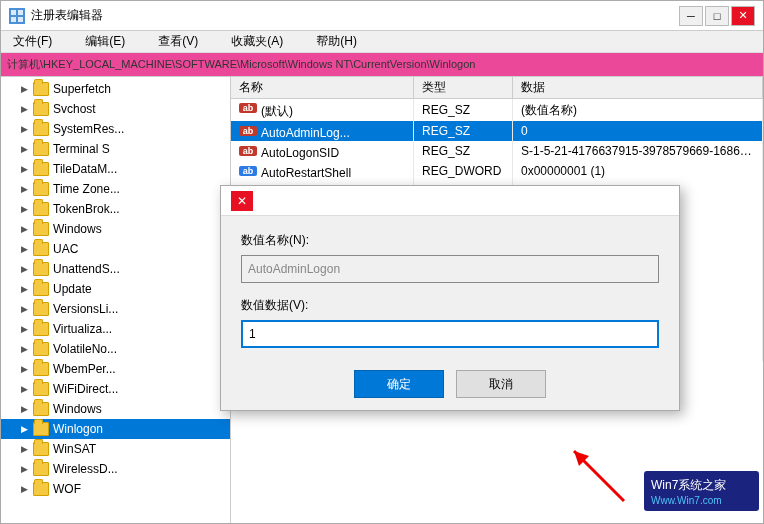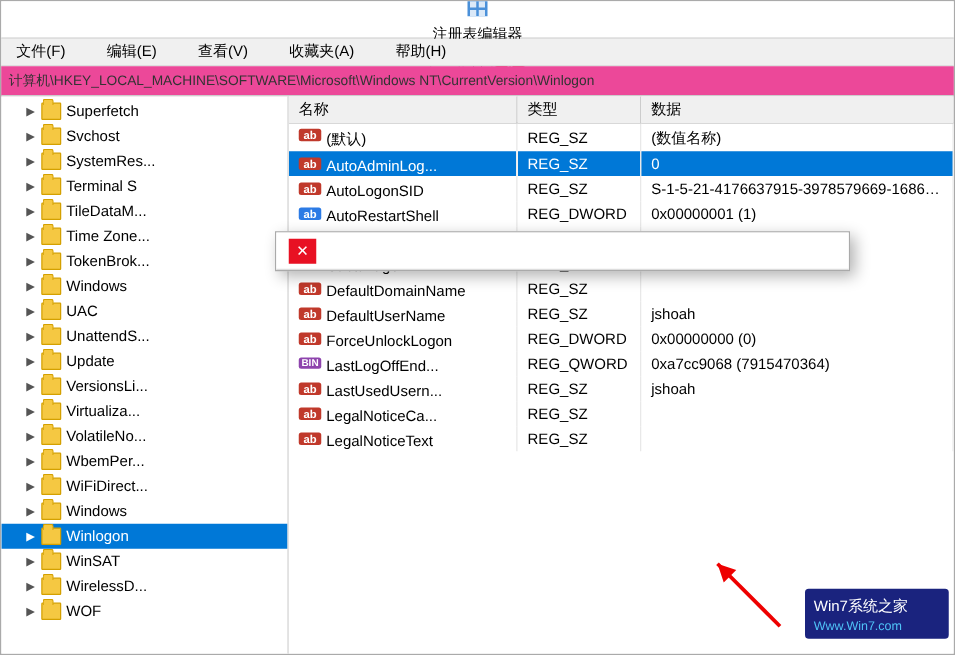--- a/index.html
+++ b/index.html
@@ -22,21 +22,20 @@
       flex-direction: column;
     }
     .title-bar {
       height: 30px;
       background: #fff;
       border-bottom: 1px solid #ccc;
       display: flex;
       align-items: center;
       padding: 0 8px;
       gap: 6px;
-      flex-direction: column;
     }
     .title-bar-icon {
       width: 16px;
       height: 16px;
       background: #4a90d9;
       display: flex;
       align-items: center;
       justify-content: center;
     }
     .title-bar-text {
@@ -562,20 +561,30 @@
       </table>
     </div>
   </div>
 </div>
 
 <div style="position:fixed;top:0;left:0;width:764px;height:524px;pointer-events:none;">
   <div class="dialog">
     <div class="dialog-title-bar">
       <button class="dialog-close-btn">✕</button>
     </div>
+    <div class="dialog-body">
+      <div class="dialog-label">数值名称(N):</div>
+      <input class="dialog-input" value="AutoAdminLogon" readonly="" style="background: rgb(240, 240, 240); color: rgb(136, 136, 136);">
+      <div class="dialog-label">数值数据(V):</div>
+      <input class="dialog-input value-input" value="1" style="">
+      <div class="dialog-buttons">
+        <button class="dialog-btn primary">确定</button>
+        <button class="dialog-btn">取消</button>
+      </div>
+    </div>
   </div>
 
   <div style="position:absolute;bottom:8px;right:0px;width:200px;height:75px;pointer-events:none;">
     <svg width="200" height="75" viewBox="0 0 200 75">
 
       <line x1="60" y1="60" x2="10" y2="10" stroke="#e00" stroke-width="3"></line>
       <polygon points="10,10 25,15 15,25" fill="#e00"></polygon>
 
       <rect x="80" y="30" width="115" height="40" fill="#1a237e" rx="3"></rect>
       <text x="87" y="48" fill="#fff" font-size="12" font-family="Microsoft YaHei,sans-serif">Win7系统之家</text>

